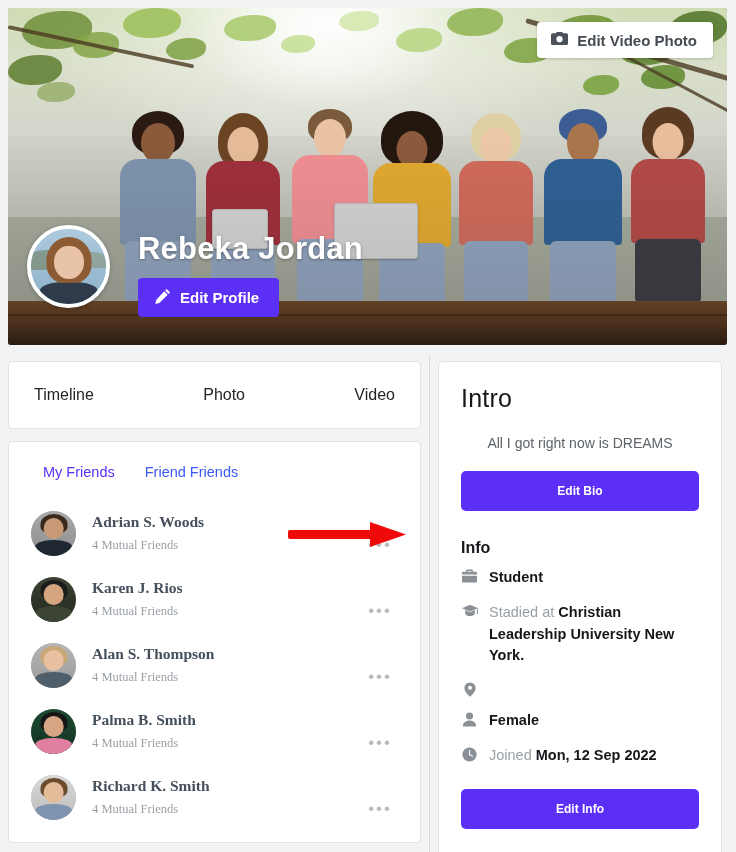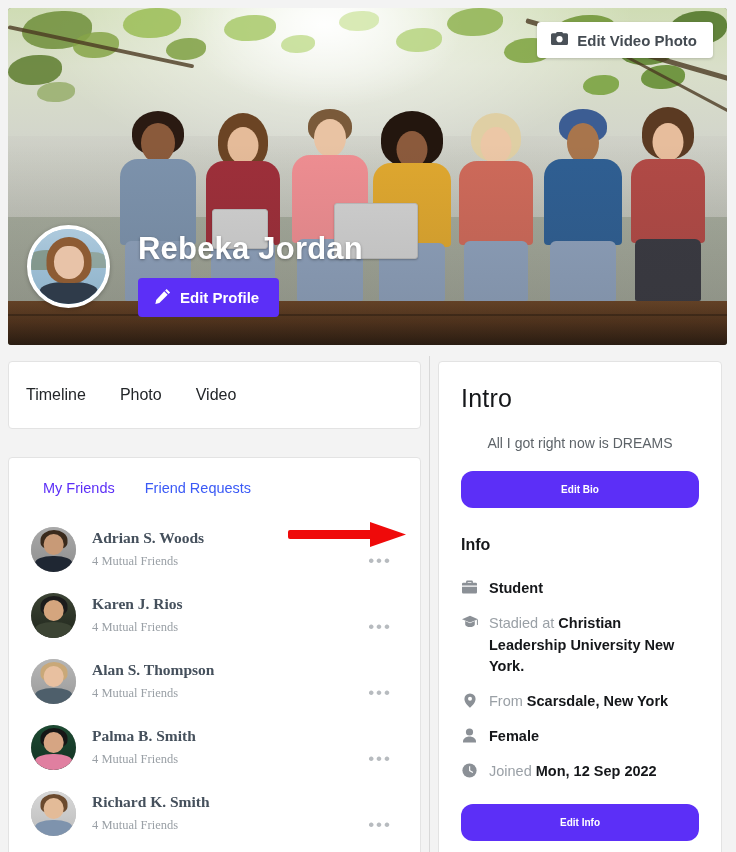--- a/index.html
+++ b/index.html
@@ -229,22 +229,23 @@
     background: #ffffff;
     border: 1px solid #e3e3e3;
     border-radius: 4px;
   }
 
   
   .tabs-card {
     display: flex;
     align-items: center;
     height: 68px;
-    padding: 0 0;
-    margin-bottom: 28px;
+    padding: 0 8px;
+    margin-bottom: 12px;
+    justify-content: space-between;
   }
   .tab {
     position: relative;
     padding: 0 17px;
     height: 100%;
     display: flex;
     align-items: center;
     font-size: 16px;
     color: #232629;
     cursor: pointer;
@@ -355,32 +356,32 @@
     font-size: 14px;
     color: #5d6368;
     margin-bottom: 20px;
   }
   .btn-purple {
     display: block;
     width: 100%;
     background: #5c2ff7;
     color: #ffffff;
     border: none;
-    border-radius: 12px;
+    border-radius: 5px;
     padding: 13px 0;
-    font-size: 10px;
+    font-size: 12px;
     font-weight: 700;
     cursor: pointer;
     font-family: "Liberation Sans", sans-serif;
   }
   .info-title {
     font-size: 16px;
     font-weight: 700;
     color: #15171a;
-    margin: 28px 0 24px 0;
+    margin: 28px 0 10px 0;
   }
   .info-row {
     display: flex;
     align-items: flex-start;
     gap: 11px;
     margin-bottom: 13px;
     font-size: 14.5px;
     line-height: 1.5;
     color: #15171a;
   }
@@ -537,21 +538,21 @@
           <span>Video</span>
         </button>
       </div>
 
       <div class="card friends-card">
         <div class="friend-tabs">
           <button class="friend-tab sel">
             <span>My Friends</span>
           </button>
           <button class="friend-tab">
-            <span>Friend Requests</span>
+            <span>Friend Friends</span>
           </button>
         </div>
 
         <div class="friend-row">
           <div class="f-avatar">
             <div class="f-av-bg" style="background:linear-gradient(180deg,#a9a9a9,#8e8e8e);"></div>
             <div class="f-av-body" style="background:#1f2733;"></div>
             <div class="f-av-hair" style="background:#3a2a1c;"></div>
             <div class="f-av-head" style="background:#c89a77;"></div>
           </div>
@@ -655,21 +656,20 @@
           <span class="txt"><span class="muted">Stadied at </span><span class="strongv">Christian Leadership University New York.</span></span>
         </div>
 
         <div class="info-row">
           <span class="ico">
             <svg width="12" height="15" viewBox="0 0 12 15" fill="#8b9096">
               <path d="M6 0.4 A5.6 5.6 0 0 0 0.4 6 C0.4 10.2 6 14.8 6 14.8 C6 14.8 11.6 10.2 11.6 6 A5.6 5.6 0 0 0 6 0.4 Z"></path>
               <circle cx="6" cy="5.8" r="2" fill="#ffffff"></circle>
             </svg>
           </span>
-          <span class="txt"><span class="muted">From </span><span class="strongv">Scarsdale, New York</span></span>
         </div>
 
         <div class="info-row">
           <span class="ico">
             <svg width="13" height="15" viewBox="0 0 13 15" fill="#8b9096">
               <circle cx="6.5" cy="4" r="3.6"></circle>
               <path d="M6.5 8.4 C2.9 8.4 0 10.6 0 13.3 L0 14.6 L13 14.6 L13 13.3 C13 10.6 10.1 8.4 6.5 8.4 Z"></path>
             </svg>
           </span>
           <span class="txt">

